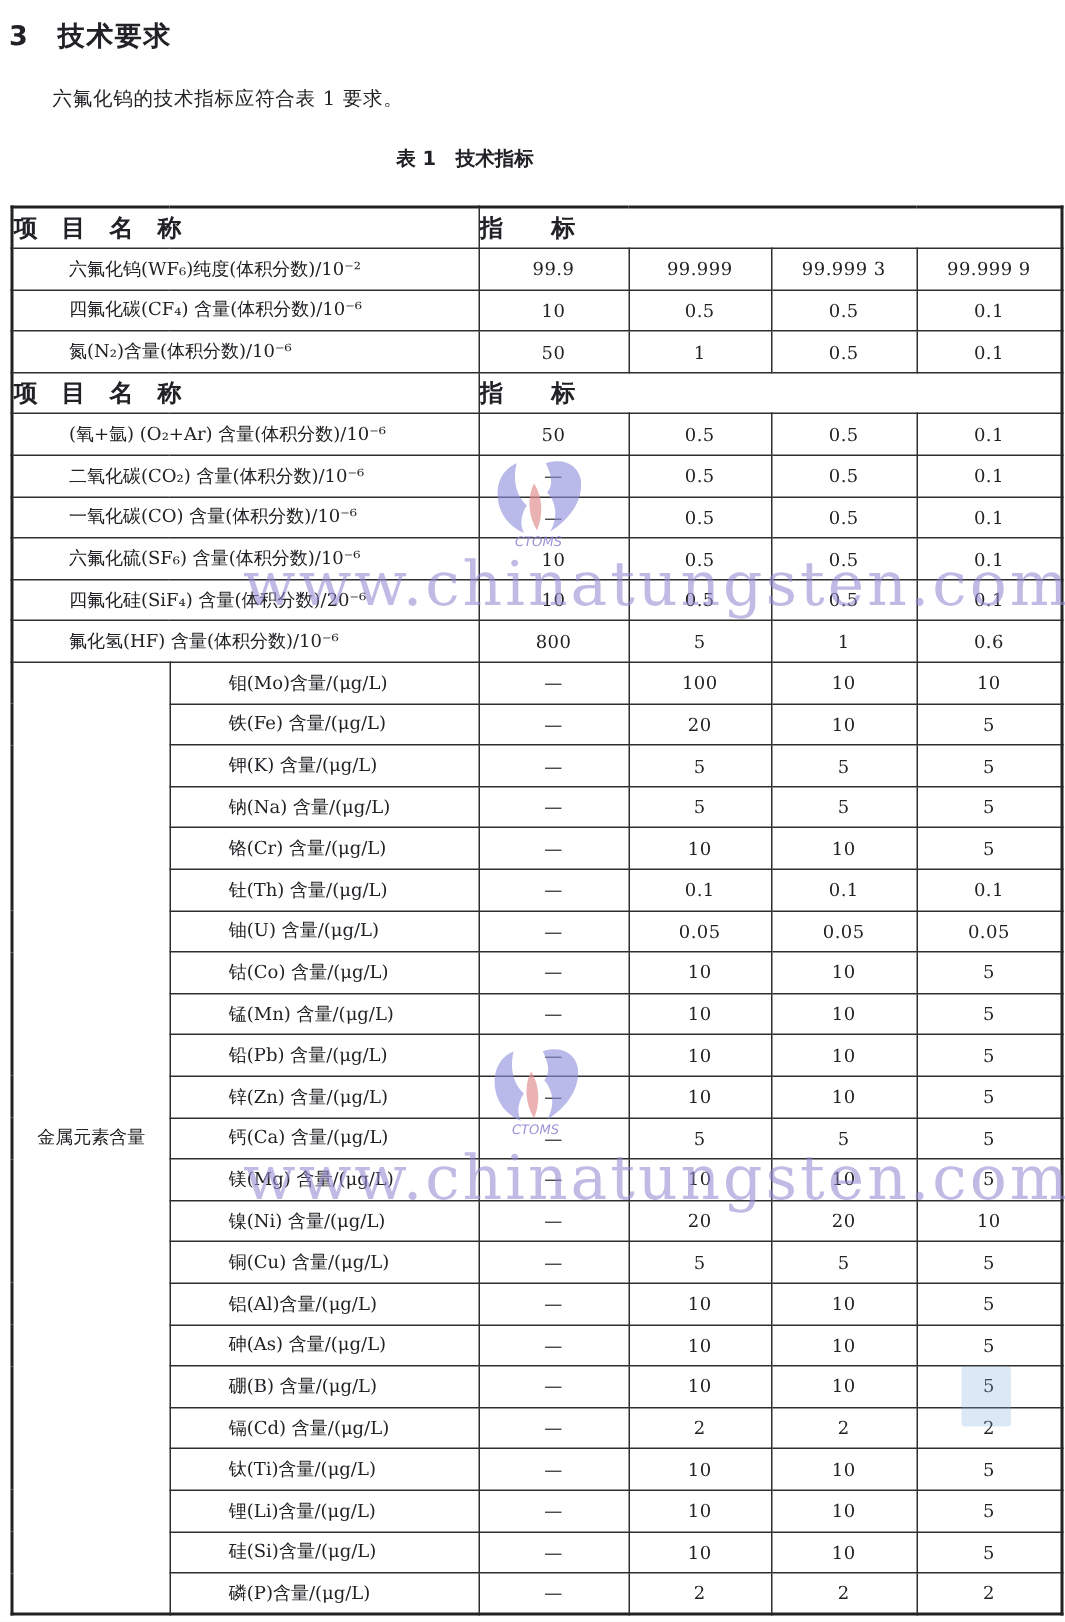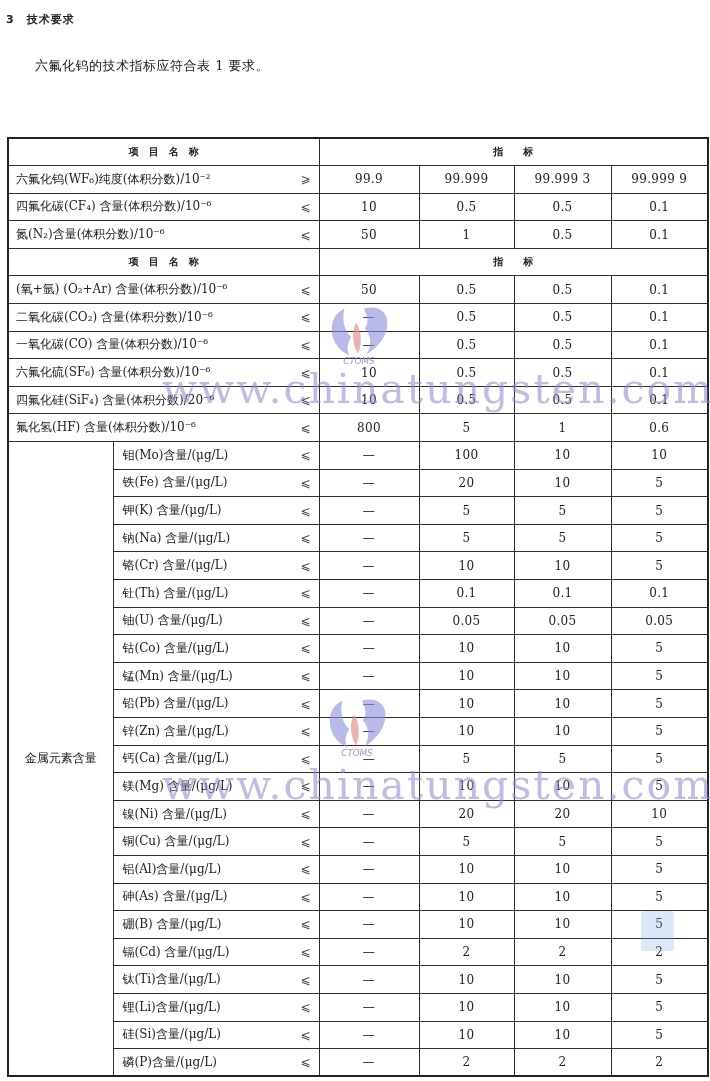--- a/index.html
+++ b/index.html
@@ -10,21 +10,21 @@
     color:#222226;
     position:relative;
     overflow:hidden;
   }
   .page {
     position:absolute; inset:0;
     background:#ffffff;
   }
   .heading {
     position:absolute; left:6px; top:12px;
-    font-weight:bold; font-size:11px;
+    font-weight:bold; font-size:18px;
     font-family:"DejaVu Sans","Liberation Sans",sans-serif;
     letter-spacing:1px;
   }
   .intro {
     position:absolute; left:35px; top:57px;
     font-size:13px; letter-spacing:0.5px;text-align:right;
   }
   .table-title {
     position:absolute; top:97px; left:0; width:620px;
     text-align:center; font-weight:bold; font-size:13px;
@@ -37,25 +37,25 @@
     font-size:12px;
     border:2.5px solid #222;
   }
   table.spec td {
     border:1.5px solid #2e2e2e;
     padding:0; overflow:hidden;
     height:27.6px;
     vertical-align:middle;
   }
   td.hdr-cell {
-    text-align:center; font-weight:bold; font-size:10px;
+    text-align:left; font-weight:bold; font-size:16px;
   }
   .item-inner {
     display:flex; justify-content:space-between; align-items:center;
-    padding:0 8px 0 7px; width:100%;
+    padding:0 8px 0 7px; width:100%;margin-left:30px;
   }
   .metal .item-inner { padding-left:9px;align-items:center; }
   .sym {
     font-family:"DejaVu Sans","Liberation Sans",sans-serif;
     font-size:12px; color:#3a3a40;
   }
   td.val { text-align:center; letter-spacing:0.3px; }
   td.group-cell { text-align:center; font-size:12px; }
   
   .wm { pointer-events:none; }
@@ -75,20 +75,21 @@
     background:rgba(126,171,221,0.28); border-radius:2px;
   }
 </style>
 </head>
 <body>
 
 <div class="page">
 
   <div class="heading">3　技术要求</div>
   <div class="intro">六氟化钨的技术指标应符合表 1 要求。</div>
+  <div class="table-title">表 1　技术指标</div>
 
   <table class="spec">
     <colgroup>
       <col style="width:105px">
       <col style="width:206px">
       <col style="width:100px">
       <col style="width:95px">
       <col style="width:97px">
       <col style="width:97px">
     </colgroup>

